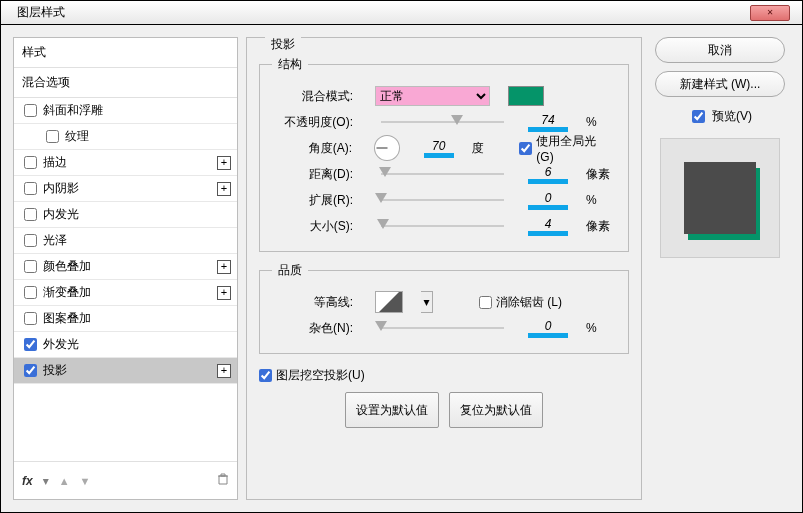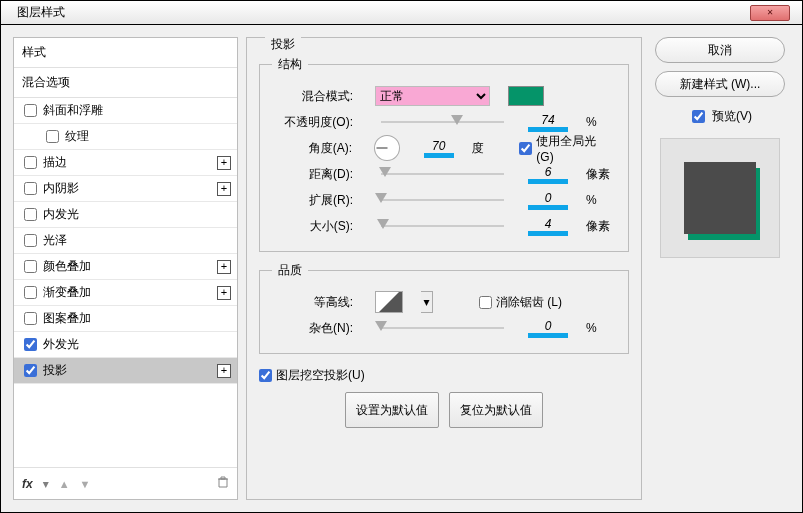--- a/index.html
+++ b/index.html
@@ -12,21 +12,21 @@
 
 .left{width:225px;border:1px solid #bcbcbc;background:#fff;display:flex;flex-direction:column;}
 .lhead{padding:6px 8px;border-bottom:1px solid #e0e0e0;}
 .lsub{padding:6px 8px;border-bottom:1px solid #e0e0e0;}
 .litem{display:flex;align-items:center;height:26px;padding:0 6px;border-bottom:1px solid #e8e8e8;position:relative;}
 .litem.indent{padding-left:28px;}
 .litem input[type=checkbox]{margin-right:6px;}
 .plus{position:absolute;right:6px;width:14px;height:14px;border:1px solid #555;display:flex;align-items:center;justify-content:center;font-size:11px;line-height:1;background:#fff;}
 .litem.active{background:#c8c8c8;}
 .lfill{flex:1;}
-.lfoot{height:32px;border-top:1px solid #e0e0e0;display:flex;align-items:center;padding:0 8px;gap:10px;color:#808080;}
+.lfoot{height:38px;border-top:1px solid #e0e0e0;display:flex;align-items:center;padding:0 8px;gap:10px;color:#808080;}
 .lfoot .sp{flex:1;}
 .fx{font-style:italic;font-weight:bold;color:#333;}
 .arrow{font-size:11px;}
 .trash{width:12px;height:12px;}
 
 .mid{flex:1;border:1px solid #bcbcbc;background:#f0f0f0;position:relative;padding:8px 12px;}
 .mtitle{position:absolute;top:-2px;left:18px;background:#f0f0f0;padding:0 6px;}
 fieldset{border:1px solid #bcbcbc;margin:10px 0 8px 0;padding:10px 12px 12px 12px;position:relative;}
 legend{padding:0 6px;background:#f0f0f0;}
 .row{display:flex;align-items:center;height:26px;gap:18px;}

